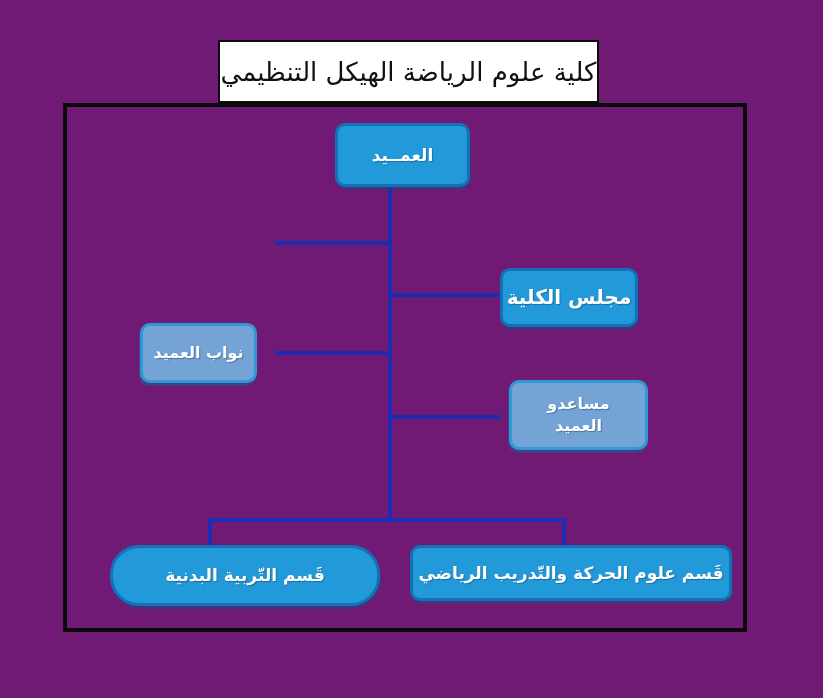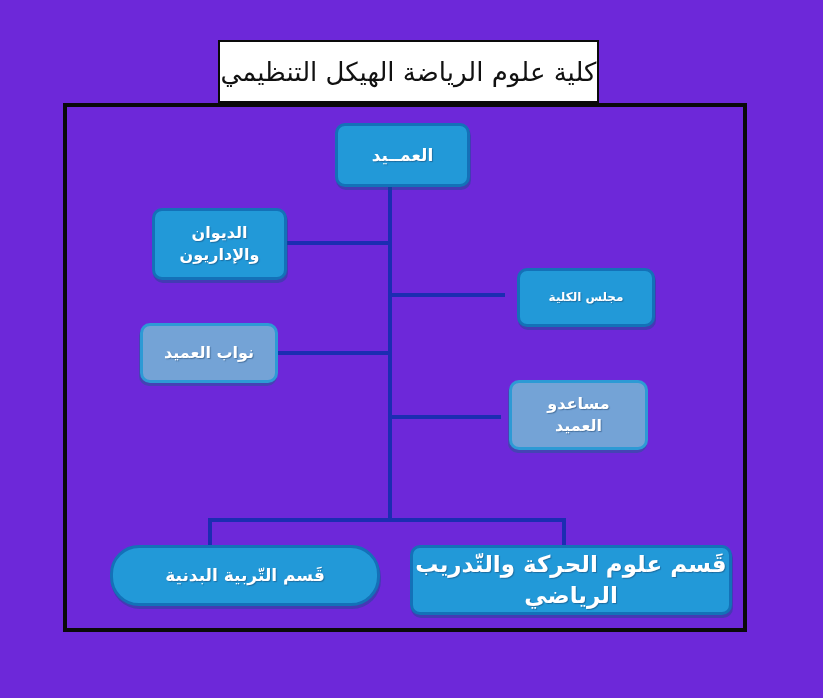--- a/index.html
+++ b/index.html
@@ -2,21 +2,21 @@
 <html lang="ar" style="--node-fill: #2299d8; --node-border: #1471b8; --node-muted-fill: #74a3d6; --node-muted-border: #2d9ad5; --node-text: #ffffff; --connector: #1c2db2; --frame-border: #0a0a0a;"><head>
 <meta charset="utf-8">
 <style>
   html, body { margin: 0; padding: 0; }
   body {
     width: 823px; height: 698px;
     background: #ffffff;
     font-family: "DejaVu Sans", "Liberation Sans", sans-serif;
     overflow: hidden;
   }
-  .canvas { position: relative; width: 823px; height: 698px; background: #6d28d9; }
+  .canvas { position: relative; width: 823px; height: 698px; background: #701a75; }
 
   
   .title-box {
     position: absolute; left: 218px; top: 40px; width: 381px; height: 63px;
     box-sizing: border-box;
     background: #ffffff;
     border: 2px solid #0a0a0a;
     display: flex; align-items: center; justify-content: center;
     direction: rtl;
     font-family: "DejaVu Serif", "DejaVu Sans", serif;
@@ -62,25 +62,25 @@
     margin-left: 12px;
   }
   .node.muted {
     background: var(--node-muted-fill, #74a3d6);
     border: 3px solid var(--node-muted-border, #2d9ad5);
     box-shadow: -1px 3px 0 rgba(36, 90, 150, 0.55);
   }
 
   .node-dean              { left: 323px; top: 123px; width: 135px; height: 64px; font-size: 17px; }
   .node-diwan             { left: 140px; top: 208px; width: 135px; height: 72px; font-size: 16px; }
-  .node-council           { left: 505px; top: 268px; width: 138px; height: 59px; font-size: 12px; }
-  .node-deputies          { left: 140px; top: 323px; width: 138px; height: 60px; font-size: 16px; text-align: center; }
+  .node-council           { left: 488px; top: 268px; width: 138px; height: 59px; font-size: 20px; }
+  .node-deputies          { left: 140px; top: 323px; width: 117px; height: 60px; font-size: 16px; text-align: center; }
   .node-assistants        { left: 501px; top: 380px; width: 139px; height: 70px; font-size: 16px; margin-left: 8px; }
   .node-dept-pe           { left:  98px; top: 545px; width: 270px; height: 61px; font-size: 17px; border-radius: 29px; }
-  .node-dept-movement     { left: 398px; top: 545px; width: 322px; height: 70px; font-size: 23px; }
+  .node-dept-movement     { left: 398px; top: 545px; width: 322px; height: 56px; font-size: 17px; }
 
   .line-v-main            { left: 388px; top: 187px; width: 4px;  height: 333px; }
   .line-h-diwan           { left: 275px; top: 241px; width: 115px; height: 4px; }
   .line-h-council         { left: 392px; top: 293px; width: 113px; height: 4px; }
   .line-h-deputies        { left: 275px; top: 351px; width: 115px; height: 4px; }
   .line-h-assistants      { left: 392px; top: 415px; width: 109px; height: 4px; }
   .line-h-bottom          { left: 208px; top: 518px; width: 358px; height: 4px; }
   .line-v-drop-left       { left: 208px; top: 518px; width: 4px;  height: 29px; }
   .line-v-drop-right      { left: 562px; top: 518px; width: 4px;  height: 29px; }
 </style>
@@ -101,24 +101,20 @@
   <div class="line line-h-deputies"></div>
   <div class="line line-h-assistants"></div>
   <div class="line line-h-bottom"></div>
   <div class="line line-v-drop-left"></div>
   <div class="line line-v-drop-right"></div>
 
   <div class="node bright node-dean">
     <span>العمــيد</span>
   </div>
 
-  <div class="node bright node-diwan">
-    <span>الديوان
-والإداريون</span>
-  </div>
 
   <div class="node bright node-council">
     <span>مجلس الكلية</span>
   </div>
 
   <div class="node muted node-deputies">
     <span>نواب العميد</span>
   </div>
 
   <div class="node muted node-assistants">

